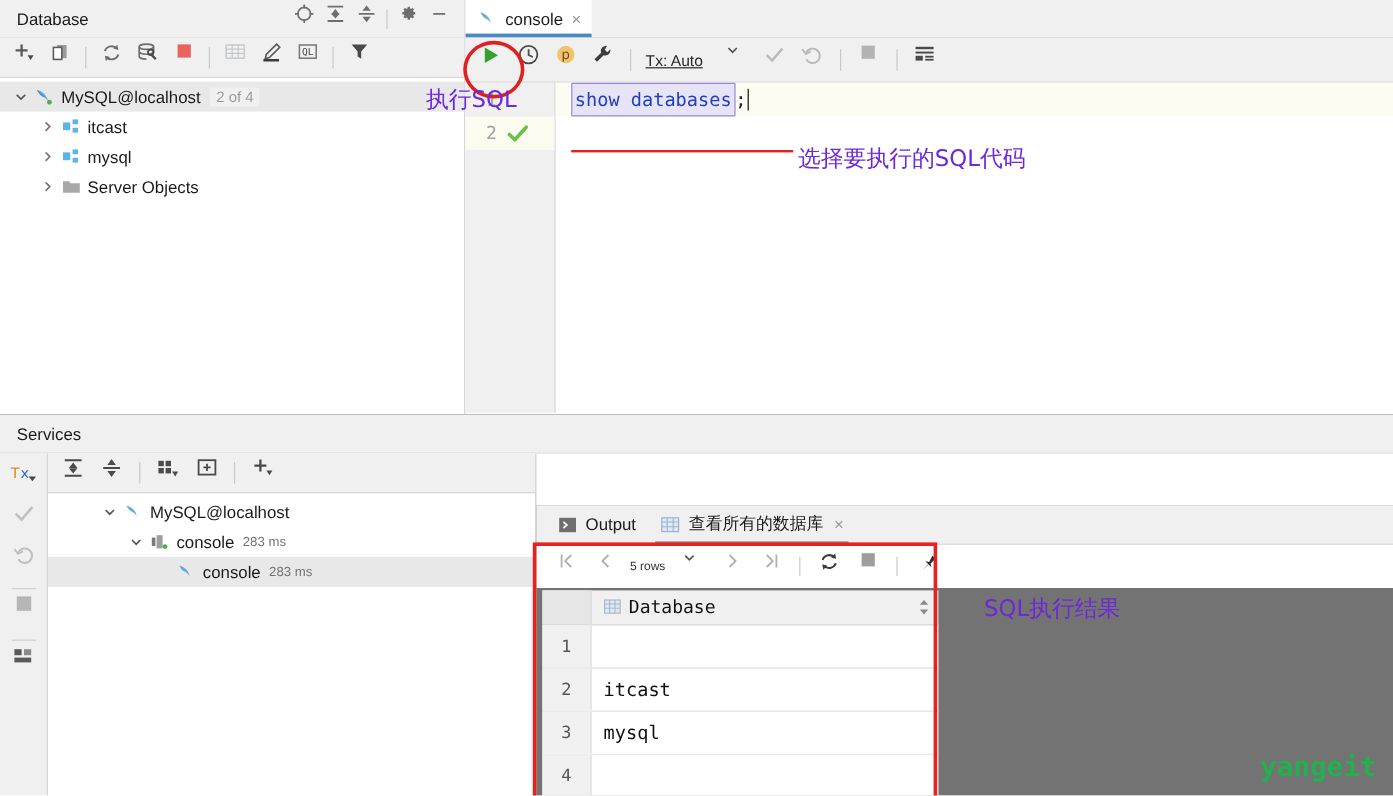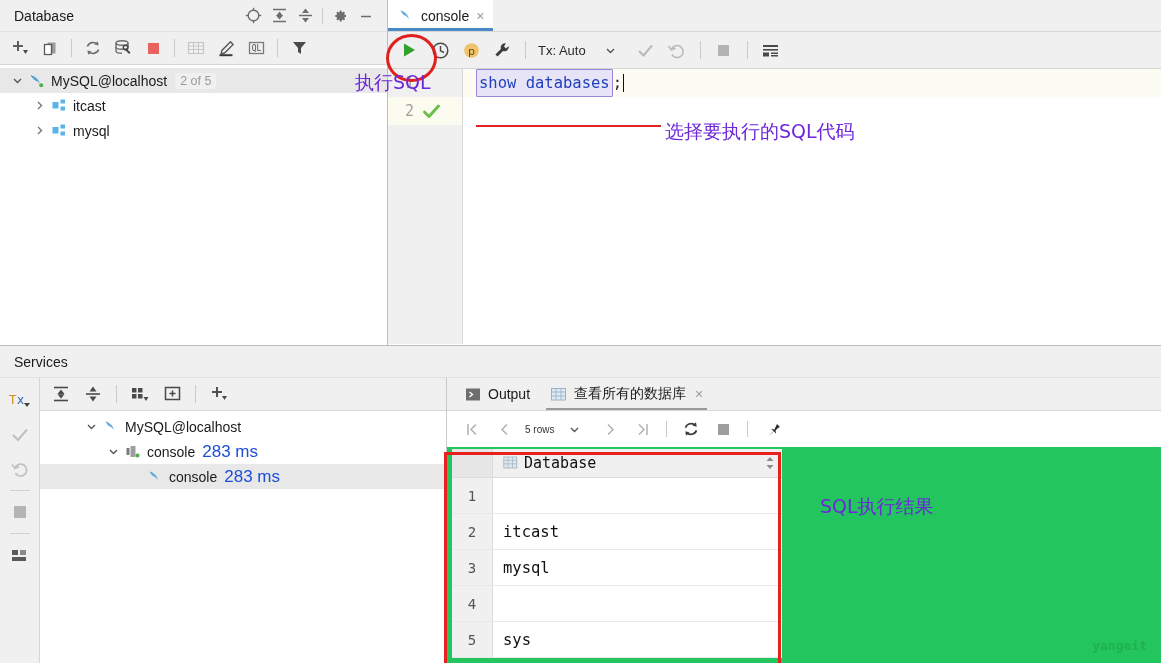--- a/index.html
+++ b/index.html
@@ -6,21 +6,21 @@
   body{
     width:1161px;height:663px;overflow:hidden;
     background:#ffffff;
     font-family:"Liberation Sans","DejaVu Sans",sans-serif;
     font-size:13px;color:#1a1a1a;
     -webkit-font-smoothing:antialiased;
   }
   .app{position:relative;width:1161px;height:663px;}
 
   
-  .ico{display:inline-flex;align-items:center;justify-content:center;flex:none;}
+  .ico{display:inline-flex;align-items:flex-start;justify-content:center;flex:none;}
   .sep{width:1px;background:#c9c9c9;flex:none;}
 
   
   .db-panel{position:absolute;left:0;top:0;width:388px;height:345px;background:#ffffff;
             border-right:1px solid #bdbdbd;box-sizing:border-box;}
   .db-header{height:32px;display:flex;align-items:center;background:#f0f0f0;
              border-bottom:1px solid #e3e3e3;padding:0 8px 0 14px;box-sizing:border-box;}
   .db-title{font-size:14px;color:#1a1a1a;flex:1;}
   .db-header .ico{width:26px;height:26px;cursor:default;}
   .db-toolbar{height:33px;display:flex;align-items:center;background:#f0f0f0;
@@ -44,21 +44,21 @@
   .tab{height:31px;display:flex;align-items:center;padding:0 9px 0 10px;background:#ffffff;
        position:relative;cursor:default;}
   .tab .tab-label{font-size:14px;margin:0 7px 0 6px;}
   .tab-underline{position:absolute;left:0;right:0;bottom:0;height:3px;background:#4a88c7;}
   .tab-close{color:#9a9a9a;font-size:14px;line-height:1;}
   .ed-toolbar{height:37px;background:#f0f0f0;display:flex;align-items:center;
               padding-left:6px;border-bottom:1px solid #d6d6d6;box-sizing:border-box;gap:1px;}
   .ed-toolbar .ico{width:30px;height:28px;}
   .ed-toolbar .sep{height:18px;margin:0 7px;}
   .tx-auto{font-size:13px;color:#2a2a2a;display:flex;align-items:center;gap:10px;
-           padding:0 4px;cursor:default;}
+           padding:0 4px;cursor:default;text-decoration:underline;}
   .code-area{position:relative;height:275px;background:#fff;display:flex;}
   .gutter{width:75px;background:#f0f0f0;border-right:1px solid #d9d9d9;box-sizing:border-box;}
   .g-line{height:28px;display:flex;align-items:center;justify-content:flex-start;
           font-family:"DejaVu Sans Mono","Liberation Mono",monospace;font-size:15px;color:#a0a0a0;}
   .g-num{width:26px;text-align:right;}
   .g-check{width:34px;display:flex;align-items:center;justify-content:center;}
   .g-line.hl{background:#fbfbf0;}
   .code{flex:1;position:relative;}
   .c-line{height:28px;display:flex;align-items:center;padding-left:13px;
           font-family:"DejaVu Sans Mono","Liberation Mono",monospace;font-size:15.5px;}
@@ -81,24 +81,24 @@
   .svc-rail{width:40px;background:#f0f0f0;border-right:1px solid #d6d6d6;box-sizing:border-box;
             display:flex;flex-direction:column;align-items:center;padding-top:6px;}
   .svc-rail .ico{width:32px;height:34px;}
   .rail-sep{width:20px;height:1px;background:#d0d0d0;margin:4px 0;}
   .svc-tree-col{width:407px;border-right:1px solid #c9c9c9;box-sizing:border-box;background:#fff;}
   .svc-tb{height:33px;background:#f0f0f0;display:flex;align-items:center;padding-left:6px;
           border-bottom:1px solid #d6d6d6;box-sizing:border-box;gap:2px;}
   .svc-tb .ico{width:30px;height:26px;}
   .svc-tb .sep{height:18px;margin:0 6px;}
   .svc-tree{font-size:14px;padding-top:3px;}
-  .ms{color:#1d4ed8;margin-left:7px;font-size:17px;}
+  .ms{color:#737373;margin-left:7px;font-size:11px;}
 
   
-  .res-col{flex:1;background:#22c55e;position:relative;}
+  .res-col{flex:1;background:#737373;position:relative;margin-top:43px;}
   .res-tabs{height:33px;background:#f0f0f0;display:flex;align-items:flex-end;
             border-bottom:1px solid #d6d6d6;box-sizing:border-box;padding-left:8px;}
   .res-tab{height:32px;display:flex;align-items:center;padding:0 10px;position:relative;cursor:default;}
   .res-tab .rt-label{font-size:14px;margin-left:7px;}
   .res-tab.active .rt-underline{position:absolute;left:6px;right:6px;bottom:0;height:2px;background:#9a9a9a;}
   .res-toolbar{height:36px;display:flex;align-items:center;background:#fff;gap:2px;padding-left:10px;}
   .res-toolbar .ico{width:30px;height:26px;}
   .res-toolbar .sep{height:16px;margin:0 7px;}
   .rows-label{font-size:10px;color:#333;display:flex;align-items:center;gap:5px;padding:0 4px;cursor:default;}
 
@@ -111,21 +111,21 @@
   .gr-idx{width:40px;height:100%;background:#f0f0f0;border-right:1px solid #dcdcdc;
           display:flex;align-items:center;justify-content:center;font-size:14px;color:#555;}
   .gr-val{padding-left:10px;font-size:15.5px;color:#111;}
 
   
   .anno{position:absolute;color:#6d28d9;font-weight:normal;font-size:19px;
         font-family:"DejaVu Sans","Liberation Sans",sans-serif;white-space:nowrap;}
   .circle-hl{position:absolute;border:3px solid #e0201e;border-radius:50%;}
   .box-hl{position:absolute;border:3px solid #e8201e;}
   .watermark{position:absolute;right:14px;bottom:10px;color:#22b14c;font-weight:bold;
-             font-size:13px;font-family:"DejaVu Sans Mono","Liberation Mono",monospace;letter-spacing:0px;}
+             font-size:23px;font-family:"DejaVu Sans Mono","Liberation Mono",monospace;letter-spacing:0px;}
 </style>
 </head>
 <body>
 
 <div class="app">
 
   <div class="db-panel">
     <div class="db-header">
       <span class="db-title">Database</span>
       <span class="ico">
@@ -242,21 +242,21 @@
             </svg>
         </span>
         <span class="nic">
           <svg width="17" height="15" viewBox="0 0 17 15">
               <path d="M2.5 2.5c2.5.4 5 2 6.6 4.2 1 1.4 1.6 2.9 1.9 4.3-1.2-1.7-3-3.2-5-4.1C4.6 6.2 3.3 4.3 2.5 2.5z" fill="#4a9fd8" opacity="0.85"></path>
               <path d="M2.2 2.2c1.4 2.5 3.4 4.4 5.8 5.6" fill="none" stroke="#3a8fcc" stroke-width="1"></path>
               <circle cx="12.2" cy="12.2" r="2" fill="#4caf50"></circle>
             </svg>
         </span>
         <span class="tree-label">MySQL@localhost</span>
-        <span class="badge">2 of 5</span>
+        <span class="badge">2 of 4</span>
       </div>
 
       <div class="tree-node indent1">
         <span class="tw">
           <svg width="11" height="11" viewBox="0 0 11 11">
               <polyline points="4,2 7.5,5.5 4,9" fill="none" stroke="#777" stroke-width="1.4"></polyline>
             </svg>
         </span>
         <span class="nic">
           <svg width="17" height="15" viewBox="0 0 17 15">
@@ -277,20 +277,33 @@
         <span class="nic">
           <svg width="17" height="15" viewBox="0 0 17 15">
               <rect x="1.5" y="4" width="6" height="6.5" fill="#5bb3e8"></rect>
               <rect x="9.5" y="1.5" width="4.5" height="4" fill="#5bb3e8"></rect>
               <rect x="9.5" y="8.5" width="4.5" height="4" fill="#5bb3e8"></rect>
             </svg>
         </span>
         <span class="tree-label">mysql</span>
       </div>
 
+      <div class="tree-node indent1">
+        <span class="tw">
+          <svg width="11" height="11" viewBox="0 0 11 11">
+              <polyline points="4,2 7.5,5.5 4,9" fill="none" stroke="#777" stroke-width="1.4"></polyline>
+            </svg>
+        </span>
+        <span class="nic">
+          <svg width="17" height="15" viewBox="0 0 17 15">
+              <path d="M1.5 3h5l1.3 1.7h7.7v8H1.5z" fill="#a8a8a8"></path>
+            </svg>
+        </span>
+        <span class="tree-label">Server Objects</span>
+      </div>
     </div>
   </div>
 
   <div class="editor-zone">
     <div class="tabbar">
       <div class="tab">
         <span class="ico">
           <svg width="17" height="15" viewBox="0 0 17 15">
               <path d="M2.5 2.5c2.5.4 5 2 6.6 4.2 1 1.4 1.6 2.9 1.9 4.3-1.2-1.7-3-3.2-5-4.1C4.6 6.2 3.3 4.3 2.5 2.5z" fill="#4a9fd8" opacity="0.85"></path>
             </svg>

